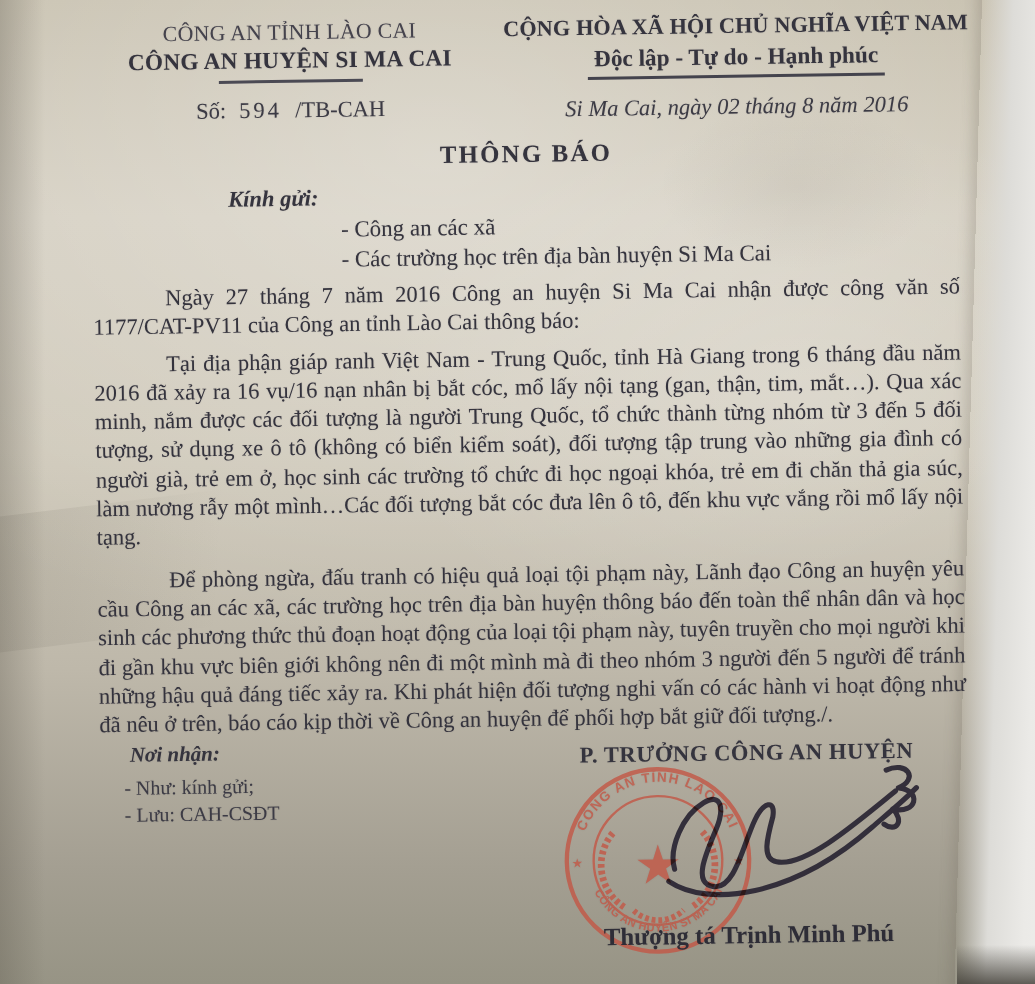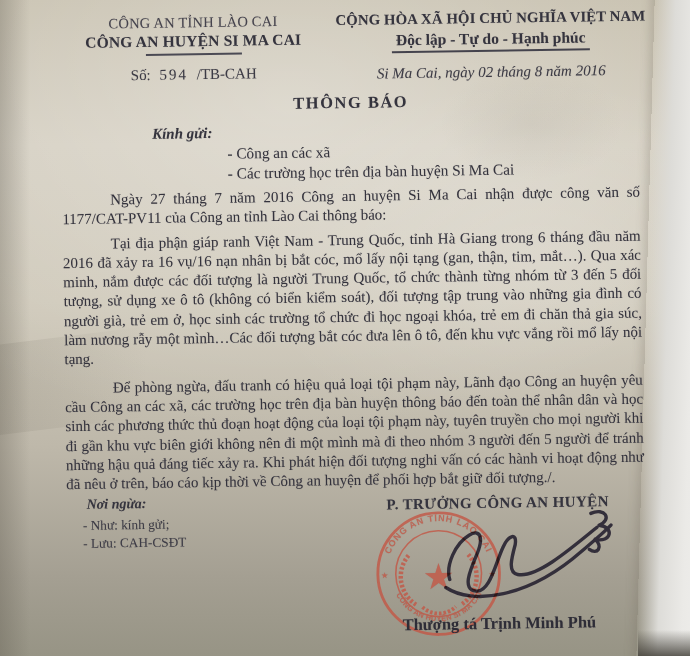--- a/index.html
+++ b/index.html
@@ -98,21 +98,21 @@
     <div class="recips">
       <div>- Công an các xã</div>
       <div>- Các trường học trên địa bàn huyện Si Ma Cai</div>
     </div>
 
     <p class="body-par">Ngày 27 tháng 7 năm 2016 Công an huyện Si Ma Cai nhận được công văn số 1177/CAT-PV11 của Công an tỉnh Lào Cai thông báo:</p>
     <p class="body-par">Tại địa phận giáp ranh Việt Nam - Trung Quốc, tỉnh Hà Giang trong 6 tháng đầu năm 2016 đã xảy ra 16 vụ/16 nạn nhân bị bắt cóc, mổ lấy nội tạng (gan, thận, tim, mắt…). Qua xác minh, nắm được các đối tượng là người Trung Quốc, tổ chức thành từng nhóm từ 3 đến 5 đối tượng, sử dụng xe ô tô (không có biển kiểm soát), đối tượng tập trung vào những gia đình có người già, trẻ em ở, học sinh các trường tổ chức đi học ngoại khóa, trẻ em đi chăn thả gia súc, làm nương rẫy một mình…Các đối tượng bắt cóc đưa lên ô tô, đến khu vực vắng rồi mổ lấy nội tạng.</p>
     <p class="body-par p3">Để phòng ngừa, đấu tranh có hiệu quả loại tội phạm này, Lãnh đạo Công an huyện yêu cầu Công an các xã, các trường học trên địa bàn huyện thông báo đến toàn thể nhân dân và học sinh các phương thức thủ đoạn hoạt động của loại tội phạm này, tuyên truyền cho mọi người khi đi gần khu vực biên giới không nên đi một mình mà đi theo nhóm 3 người đến 5 người để tránh những hậu quả đáng tiếc xảy ra. Khi phát hiện đối tượng nghi vấn có các hành vi hoạt động như đã nêu ở trên, báo cáo kịp thời về Công an huyện để phối hợp bắt giữ đối tượng./.</p>
 
     <div class="footer">
-      <div class="noi-label">Nơi ngừa:</div>
+      <div class="noi-label">Nơi nhận:</div>
       <div class="noi-lines">
         <div>- Như: kính gửi;</div>
         <div>- Lưu: CAH-CSĐT</div>
       </div>
 
       <div class="signer-title">P. TRƯỞNG CÔNG AN HUYỆN</div>
 
       <svg class="stamp" viewBox="0 0 200 200">
         <g fill="none" stroke="currentColor" color="#c25847">
           <circle cx="100" cy="100" r="95" stroke-width="4.5"></circle>

